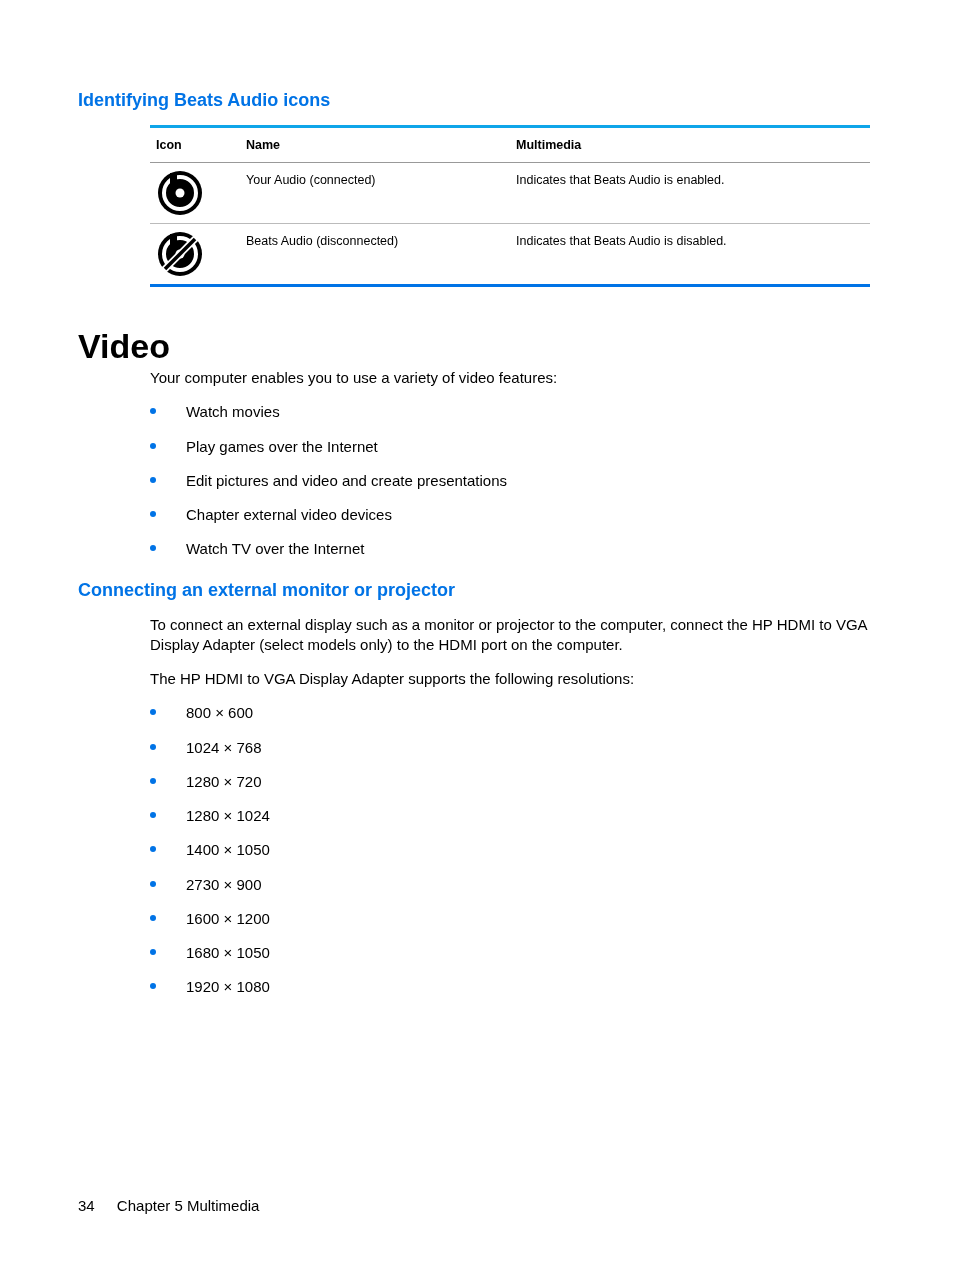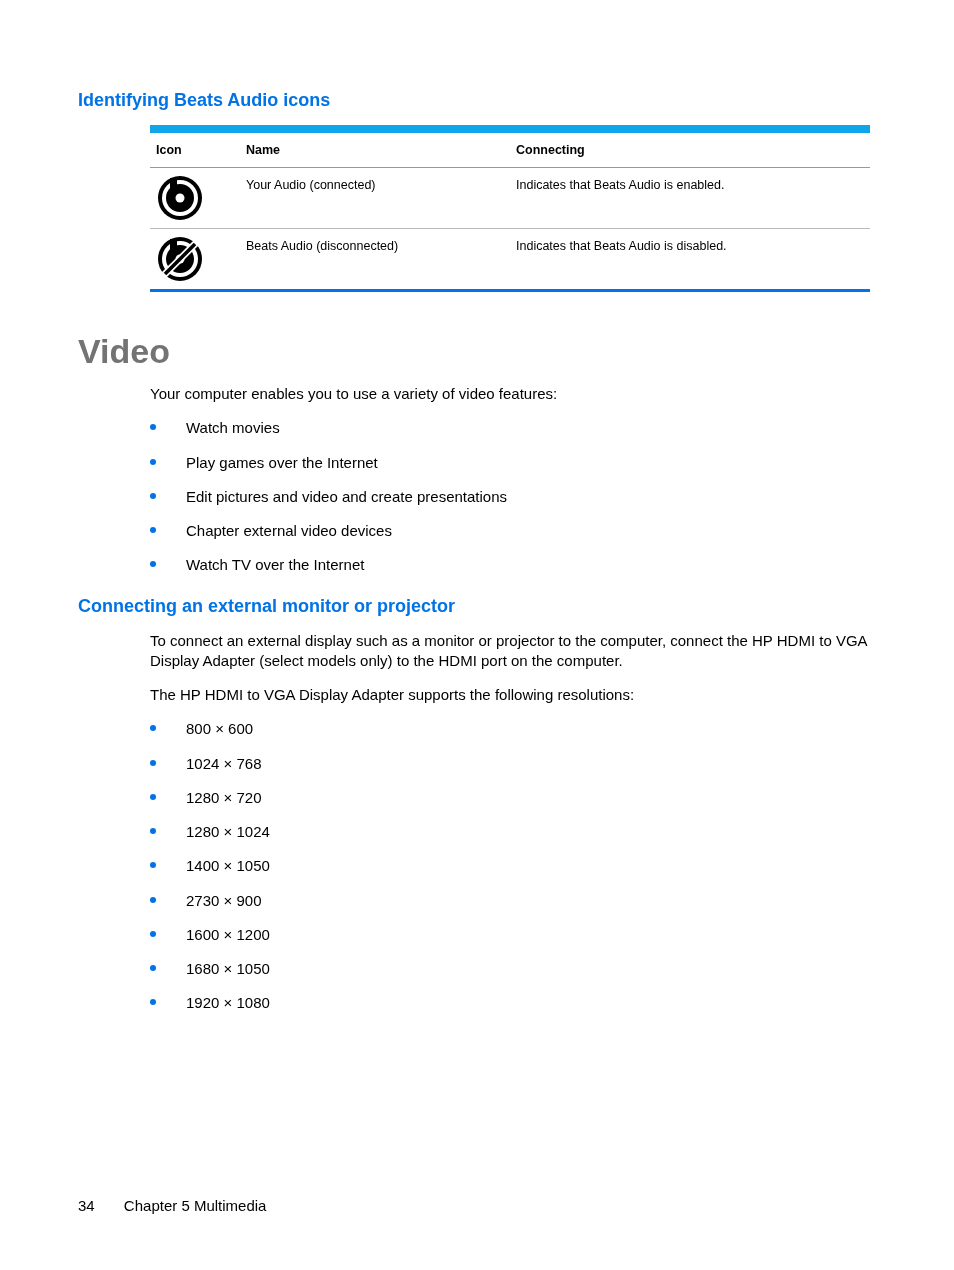--- a/index.html
+++ b/index.html
@@ -12,33 +12,33 @@
       position: relative;
       padding: 90px 78px 0 78px;
     }
     .h3-blue {
       color: #0073e6;
       font-size: 18px;
       font-weight: bold;
       margin-bottom: 14px;
     }
     .h1-blue {
-      color: #737373;
+      color: #000000;
       font-size: 34px;
       font-weight: bold;
       margin-top: 40px;
-      margin-bottom: 13px;
+      margin-bottom: 2px;
     }
     .icon-table {
       margin-left: 72px;
       width: 720px;
       border-collapse: collapse;
     }
     .icon-table thead tr {
-      border-top: 8px solid #0ea5e9;
+      border-top: 3px solid #0ea5e9;
       border-bottom: 1px solid #999;
       margin-top: 24px;
     }
     .icon-table th {
       text-align: left;
       font-size: 12.5px;
       font-weight: bold;
       padding: 10px 6px 10px 6px;
     }
     .icon-table tbody tr {
@@ -88,33 +88,33 @@
       height: 6px;
       background: #0073e6;
       border-radius: 50%;
     }
     .footer {
       position: absolute;
       bottom: 56px;
       left: 78px;
       font-size: 15px;
     }
-    .footer .pageno { margin-right: 25px; }
+    .footer .pageno { margin-right: 18px; }
   </style>
 </head>
 <body>
 
 <div class="h3-blue">Identifying Beats Audio icons</div>
 
 <table class="icon-table">
   <thead>
     <tr>
       <th class="col-icon">Icon</th>
       <th class="col-name">Name</th>
-      <th class="col-desc">Connecting</th>
+      <th class="col-desc">Multimedia</th>
     </tr>
   </thead>
   <tbody>
     <tr>
       <td class="icon-cell">
         <span>
           <svg class="beats-icon" viewBox="0 0 48 48">
             <circle cx="24" cy="24" r="22" fill="#000"></circle>
             <path d="M24 6 A18 18 0 1 0 24 42 A18 18 0 1 0 24 6 Z M24 10 A14 14 0 1 1 24 38 A14 14 0 1 1 24 10 Z" fill="#fff"></path>
             <rect x="14" y="4" width="7" height="22" fill="#000"></rect>

